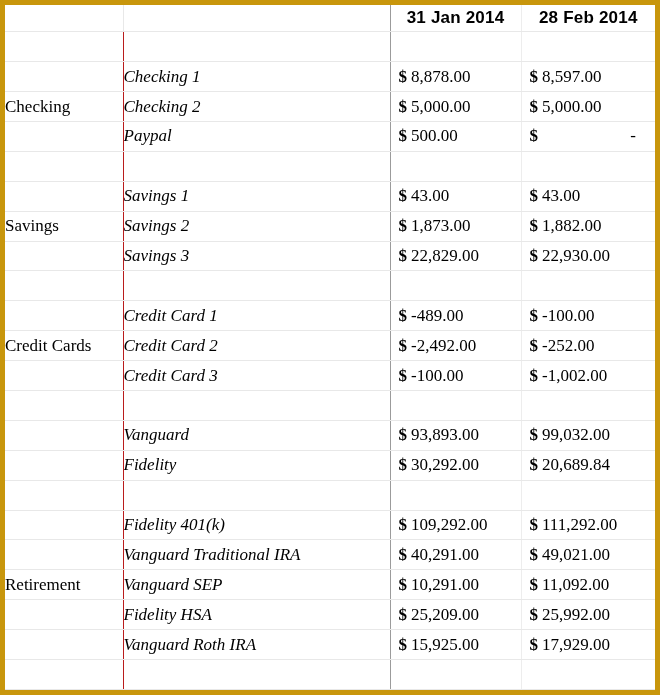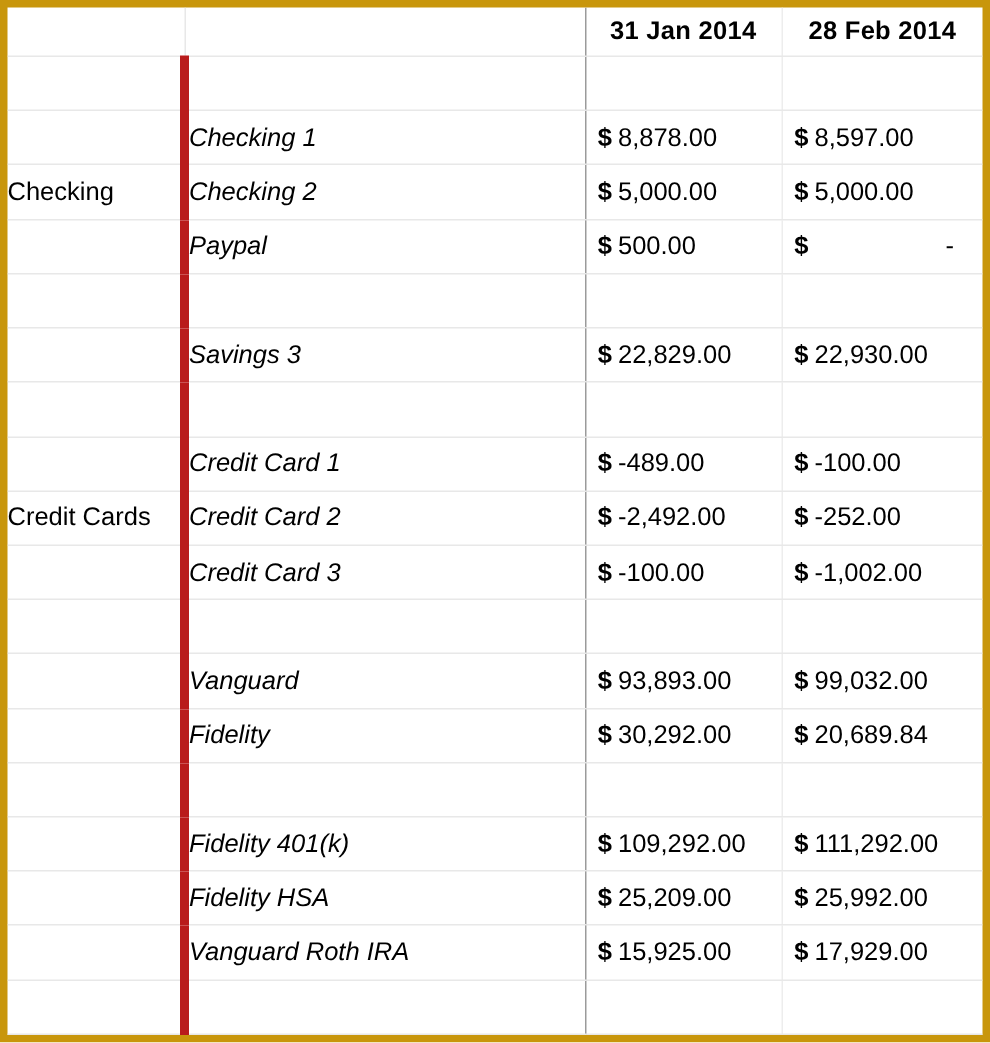--- a/index.html
+++ b/index.html
@@ -33,33 +33,33 @@
     vertical-align: middle;
     white-space: nowrap;
     overflow: hidden;
   }
   
   col.c-cat  { width: 118px; }
   col.c-item { width: 267px; }
   col.c-v1   { width: 131px; }
   col.c-v2   { width: 134px; }
 
-  tr.datarow { height: 29px; }
+  tr.datarow { height: 29px; font-family: Liberation Serif, serif; }
   tr.gaprow  { height: 29px; }
   tr.headrow { height: 26px; }
 
   
   tr.datarow td, tr.gaprow td, tr.headrow td {
     border-bottom: 1px solid #e8e8e8;
   }
 
   
   td.cat {
     padding-left: 6px;
-    border-right: 6px solid #b91c1c;
+    border-right: 1px solid #b91c1c;
   }
   td.item {
     padding-left: 27px;
     font-style: italic;
     border-right: 1px solid #9b9b9b;
   }
   td.val {
     position: relative;
   }
   td.v1 {
@@ -159,20 +159,52 @@
           </td>
         </tr>
         <tr class="gaprow">
           <td class="cat"></td>
           <td class="item"></td>
           <td class="val v1"></td>
           <td class="val"></td>
         </tr>
         <tr class="datarow">
           <td class="cat"></td>
+          <td class="item">Savings 1</td>
+          <td class="val v1">
+            <span class="money">
+              <span class="cur">$</span>
+              <span class="amt">43.00</span>
+            </span>
+          </td>
+          <td class="val">
+            <span class="money">
+              <span class="cur">$</span>
+              <span class="amt">43.00</span>
+            </span>
+          </td>
+        </tr>
+        <tr class="datarow">
+          <td class="cat">Savings</td>
+          <td class="item">Savings 2</td>
+          <td class="val v1">
+            <span class="money">
+              <span class="cur">$</span>
+              <span class="amt">1,873.00</span>
+            </span>
+          </td>
+          <td class="val">
+            <span class="money">
+              <span class="cur">$</span>
+              <span class="amt">1,882.00</span>
+            </span>
+          </td>
+        </tr>
+        <tr class="datarow">
+          <td class="cat"></td>
           <td class="item">Savings 3</td>
           <td class="val v1">
             <span class="money">
               <span class="cur">$</span>
               <span class="amt">22,829.00</span>
             </span>
           </td>
           <td class="val">
             <span class="money">
               <span class="cur">$</span>
@@ -284,20 +316,52 @@
           <td class="val v1">
             <span class="money">
               <span class="cur">$</span>
               <span class="amt">109,292.00</span>
             </span>
           </td>
           <td class="val">
             <span class="money">
               <span class="cur">$</span>
               <span class="amt">111,292.00</span>
+            </span>
+          </td>
+        </tr>
+        <tr class="datarow">
+          <td class="cat"></td>
+          <td class="item">Vanguard Traditional IRA</td>
+          <td class="val v1">
+            <span class="money">
+              <span class="cur">$</span>
+              <span class="amt">40,291.00</span>
+            </span>
+          </td>
+          <td class="val">
+            <span class="money">
+              <span class="cur">$</span>
+              <span class="amt">49,021.00</span>
+            </span>
+          </td>
+        </tr>
+        <tr class="datarow">
+          <td class="cat">Retirement</td>
+          <td class="item">Vanguard SEP</td>
+          <td class="val v1">
+            <span class="money">
+              <span class="cur">$</span>
+              <span class="amt">10,291.00</span>
+            </span>
+          </td>
+          <td class="val">
+            <span class="money">
+              <span class="cur">$</span>
+              <span class="amt">11,092.00</span>
             </span>
           </td>
         </tr>
         <tr class="datarow">
           <td class="cat"></td>
           <td class="item">Fidelity HSA</td>
           <td class="val v1">
             <span class="money">
               <span class="cur">$</span>
               <span class="amt">25,209.00</span>

